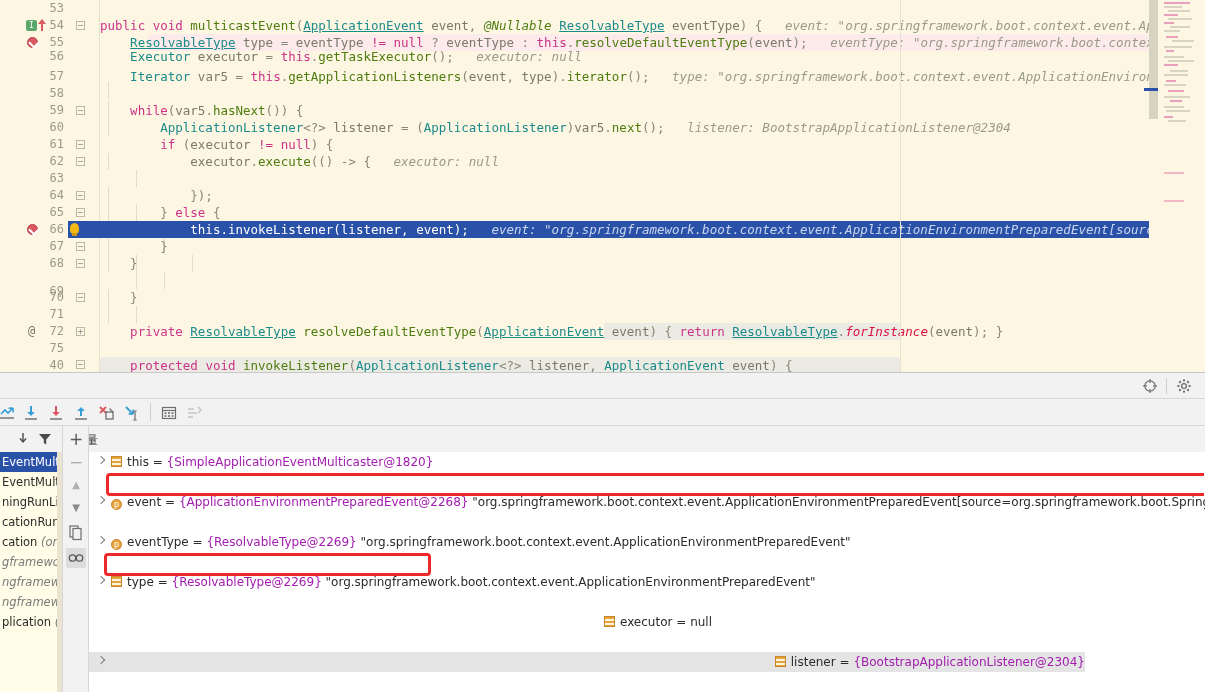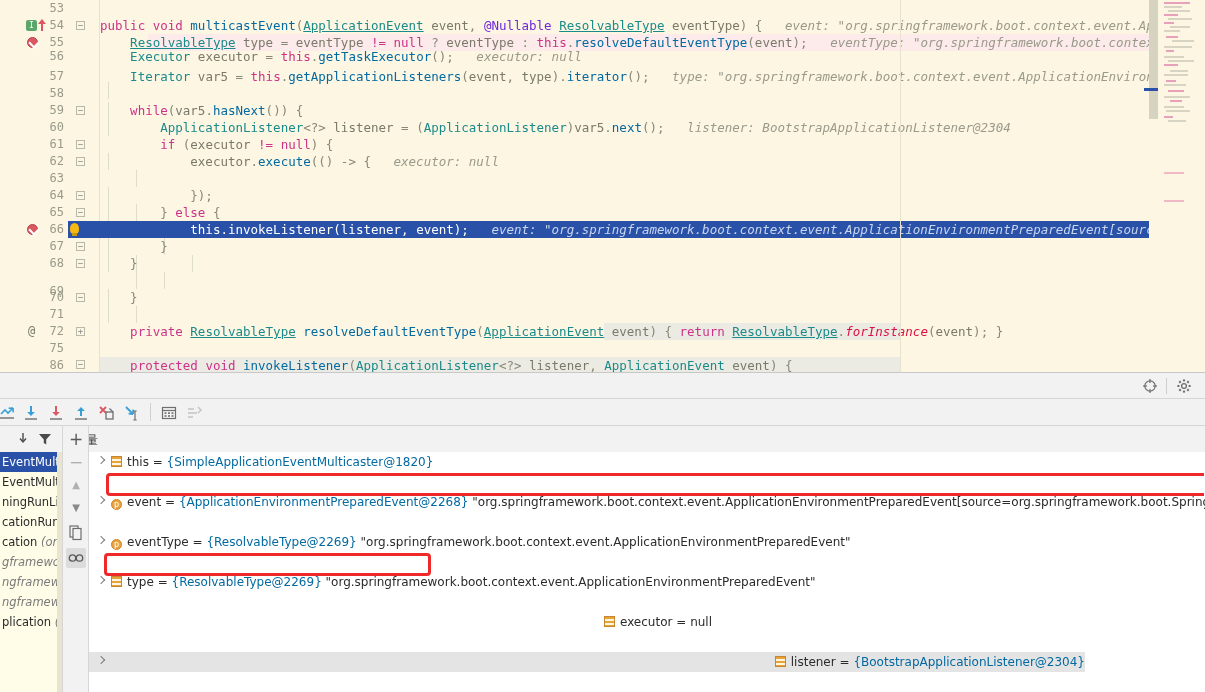--- a/index.html
+++ b/index.html
@@ -49,24 +49,24 @@
   }
   .selbg {
     position: absolute; left: 72px; top: 0; height: 17px; background: #2a51a8;
   }
   
   .kw  { color: #cc3388; }
   .typ { color: #1a8a8a; }
   .typu{ color: #1a8a8a; text-decoration: underline; }
   .id  { color: #7a7a6a; }
   .meth{ color: #d14; }
-  .methg { color: #0369a1; }
+  .methg { color: #4d7c0f; }
   .punc{ color: #888878; }
   .hint{ color: #9a9a8a; font-style: italic; }
-  .ann { color: #6d28d9; }
+  .ann { color: #4d7c0f; font-style: italic; }
   .hintsel { color: #c9d6f0; font-style: italic; }
   .selwhite { color: #ffffff; }
 
   
   .bp {
     position: absolute; width: 11px; height: 11px; border-radius: 50%;
     background: #db5860; border: 1px solid #b5434b;
   }
   .bp::after {
     content: ""; position: absolute; left: 2px; top: 1px;
@@ -210,21 +210,21 @@
       to bottom, #e8a33d 0 2px, #fff6e0 2px 4px);
     border: 1px solid #c8862b;
   }
   .vicon.param {
     border-radius: 50%; background: #e8a33d; border: 1px solid #c8862b;
     color: #fff; font-size: 8px; line-height: 10px; text-align: center;
     font-family: "DejaVu Sans", sans-serif;
   }
   .vname { color: #2b2b2b; }
   .veq { color: #2b2b2b; }
-  .vref { color: #0369a1; }
+  .vref { color: #a21caf; }
   .vstr { color: #2b2b2b; }
   .redbox {
     position: absolute; border: 3px solid #ef2929; border-radius: 4px;
     pointer-events: none;
   }
   svg { display: block; }
 </style>
 </head>
 <body>
 
@@ -371,21 +371,21 @@
       <span class="foldmark" style="left:76px;top:4px;">+</span>
       <div class="greybg" style="left:604px;width:297px;"></div>
       <span class="code-text">    <span class="kw">private</span> <span class="typu">ResolvableType</span> <span class="methg">resolveDefaultEventType</span><span class="punc">(</span><span class="typu">ApplicationEvent</span> <span class="id">event</span><span class="punc">)</span> <span class="punc">{</span> <span class="kw">return</span> <span class="typu">ResolvableType</span><span class="punc">.</span><span class="meth" style="font-style:italic;">forInstance</span><span class="punc">(</span><span class="id">event</span><span class="punc">);</span> <span class="punc">}</span></span>
     </div>
 
     <div class="code-line" style="top:340px;position:absolute;left:0;width:1180px;">
       <span class="gutter" style="width:68px;">75</span>
     </div>
 
     <div class="code-line" style="top:357px;position:absolute;left:0;width:1180px;overflow:hidden;height:15px;">
-      <span class="gutter" style="width:68px;">86</span>
+      <span class="gutter" style="width:68px;">40</span>
       <span class="foldmark" style="left:76px;top:3px;">−</span>
       <div class="greybg" style="left:100px;width:801px;"></div>
       <span class="code-text">    <span class="kw">protected</span> <span class="kw">void</span> <span class="methg">invokeListener</span><span class="punc">(</span><span class="typ">ApplicationListener</span><span class="punc">&lt;?&gt;</span> <span class="id">listener</span><span class="punc">,</span> <span class="typ">ApplicationEvent</span> <span class="id">event</span><span class="punc">) {</span></span>
     </div>
 
     <div style="position:absolute;left:900px;top:0;width:1px;height:372px;background:#e6e2cd;"></div>
   </div>
 
   <div id="vscroll">
     <div id="vthumb"></div>

